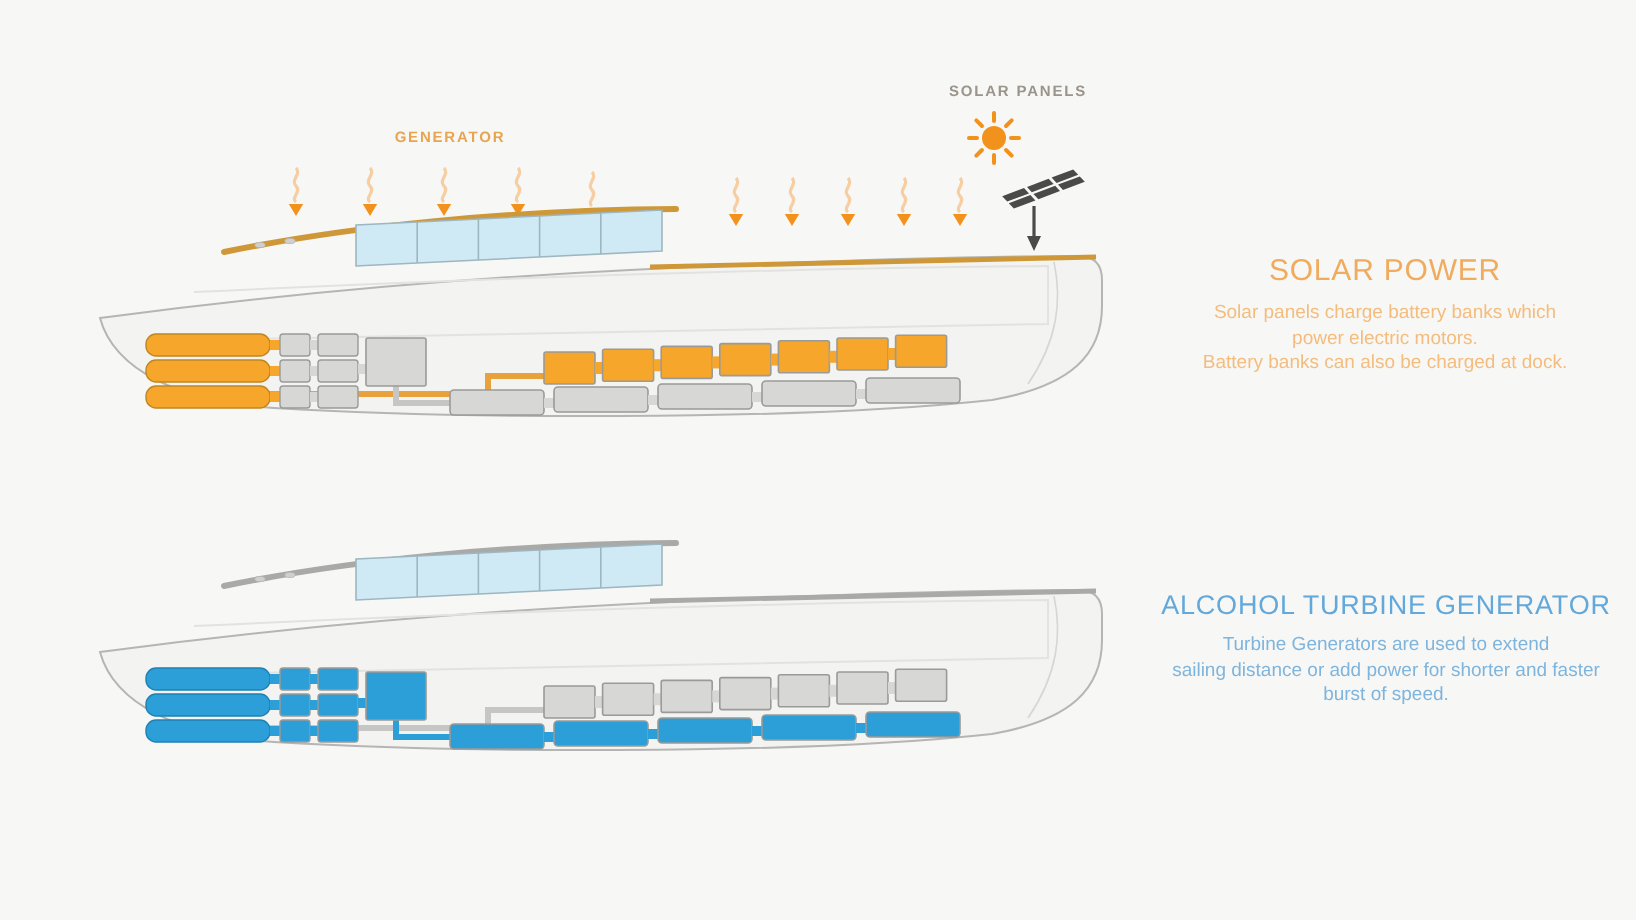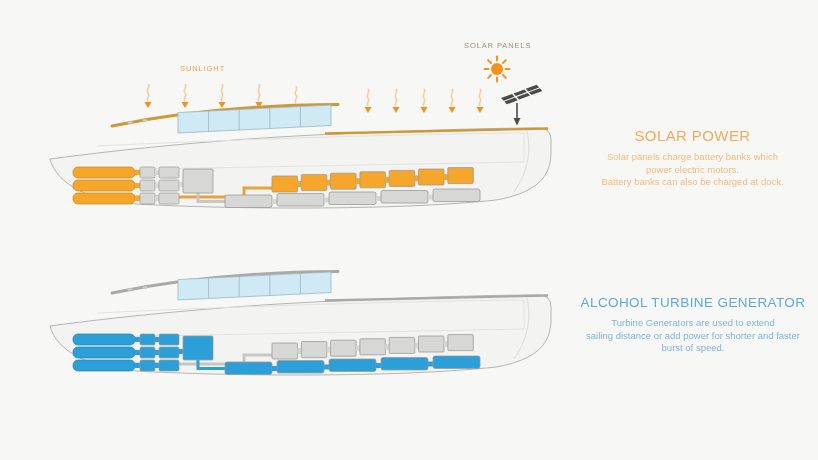--- a/index.html
+++ b/index.html
@@ -8,21 +8,23 @@
     width:818px;height:460px;
     overflow:hidden;
     font-family:"Liberation Sans",sans-serif;
     background:#F7F7F5;
   }
   #scene{position:absolute;left:0;top:0;}
   .mini-label{
     position:absolute;
     font-size:7.5px;
     letter-spacing:0.9px;
+    text-align:center;
     width:90px;
+    font-weight:bold;
   }
   #sunlight-label{left:180px;top:64px;}
   #solar-panels-label{left:464px;top:41px;}
   .caption{position:absolute;text-align:center;}
   #solar-caption{left:565px;top:127px;width:255px;}
   #turbine-caption{left:552px;top:295px;width:282px;}
   .caption-title{
     font-size:15px;
     letter-spacing:0.4px;
     margin-bottom:7px;
@@ -229,21 +231,21 @@
           <rect x="289" y="102.5" width="5" height="5" fill="#2D9FD8"></rect>
           <rect x="294" y="97" width="47" height="12.5" rx="2" fill="#2D9FD8" stroke="#9A9A98" stroke-width="0.8"></rect>
           <rect x="341" y="101" width="5" height="5" fill="#2D9FD8"></rect>
           <rect x="346" y="95.5" width="47" height="12.5" rx="2" fill="#2D9FD8" stroke="#9A9A98" stroke-width="0.8"></rect>
           <rect x="393" y="99.5" width="5" height="5" fill="#2D9FD8"></rect>
           <rect x="398" y="94" width="47" height="12.5" rx="2" fill="#2D9FD8" stroke="#9A9A98" stroke-width="0.8"></rect>
         </g>
       </g>
     </svg>
 
-  <div class="mini-label" id="sunlight-label" style="color: rgb(232, 164, 78);">SUNLIGHT</div>
+  <div class="mini-label" id="sunlight-label" style="color: rgb(232, 164, 78);">GENERATOR</div>
 
   <div class="mini-label" id="solar-panels-label" style="color: rgb(154, 148, 139);">SOLAR PANELS</div>
 
   <div class="caption" id="solar-caption">
     <div class="caption-title" style="color: rgb(240, 172, 94);">SOLAR POWER</div>
     <div class="caption-line" style="color: rgb(244, 188, 125);">Solar panels charge battery banks which</div>
     <div class="caption-line" style="color: rgb(244, 188, 125);">power electric motors.</div>
     <div class="caption-line" style="color: rgb(244, 188, 125);">Battery banks can also be charged at dock.</div>
   </div>
 

